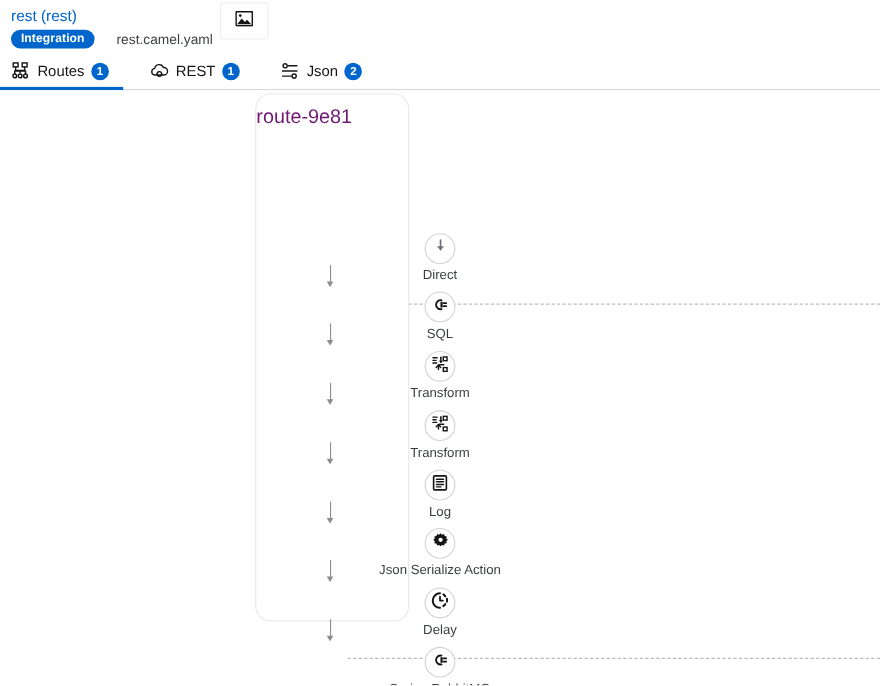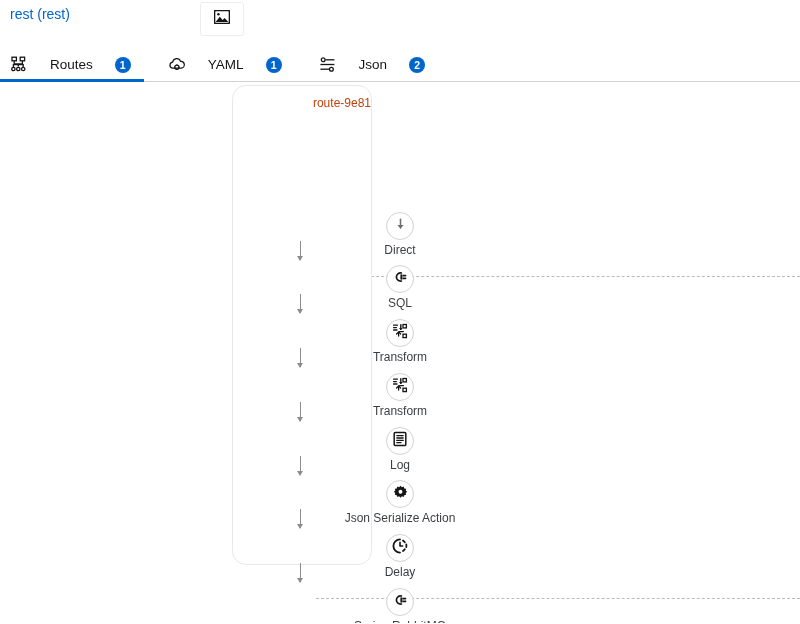--- a/index.html
+++ b/index.html
@@ -76,21 +76,21 @@
     height: 34px;
     border-bottom: 1px solid #d2d2d2;
     display: flex;
     align-items: stretch;
     padding-left: 4px;
     box-sizing: border-box;
   }
   .tab {
     display: flex;
     align-items: center;
-    gap: 22px;
+    gap: 6px;
     padding: 0 13px 0 6px;
     cursor: pointer;
     position: relative;
     font-size: 13.5px;
     color: #151515;
   }
   .tab-label { white-space: nowrap; }
   .tab-icon {
     display: inline-flex;
     align-items: center;
@@ -143,23 +143,23 @@
     border: 1px solid #e8e8e8;
     border-radius: 14px;
     background: #ffffff;
     box-sizing: border-box;
   }
   .route-title {
     position: absolute;
     top: 10px;
     left: 0;
     right: 0;
-    text-align: right;
-    font-size: 12px;
-    color: #c2410c;
+    text-align: left;
+    font-size: 18px;
+    color: #701a75;
   }
 
   
   .nodes {
     position: absolute;
     left: 0;
     top: 44px;
     width: 800px;
     height: 470px;
   }
@@ -219,20 +219,24 @@
     border-top: 1px dashed #b8bbbe;
     z-index: 0;
   }
 </style>
 </head>
 <body>
 
 <div class="header">
   <div class="title-block">
     <div class="page-title">rest (rest)</div>
+    <div class="title-meta">
+      <span class="badge-integration">Integration</span>
+      <span class="file-name">rest.camel.yaml</span>
+    </div>
   </div>
   <div class="screenshot-btn">
     <span>
       <svg width="16" height="14" viewBox="0 0 16 14" aria-hidden="true">
         <rect x="0.5" y="0.5" width="15" height="13" rx="1.2" fill="none" stroke="#151515" stroke-width="1.6"></rect>
         <circle cx="4.4" cy="4.2" r="1.25" fill="#151515"></circle>
         <path d="M1.6 12 L5.8 6.8 L8.6 10 L10.6 8 L14.4 12 Z" fill="#151515"></path>
       </svg>
     </span>
   </div>
@@ -257,21 +261,21 @@
   </div>
 
   <div class="tab gap-rest">
     <span class="tab-icon">
       <svg width="19" height="17" viewBox="0 0 19 17" aria-hidden="true">
         <path d="M4.6 12.4 A3.2 3.2 0 0 1 4.9 6.1 A4.3 4.3 0 0 1 13.2 5.2 A3.4 3.4 0 0 1 14 12.4 Z" fill="none" stroke="#151515" stroke-width="1.3" stroke-linejoin="round"></path>
         <circle cx="9.4" cy="11.4" r="2.2" fill="none" stroke="#151515" stroke-width="1.3"></circle>
         <path d="M9.4 8.6 V9.5 M9.4 13.3 V14.2 M6.6 11.4 H7.5 M11.3 11.4 H12.2" stroke="#151515" stroke-width="1.3"></path>
       </svg>
     </span>
-    <span class="tab-label">YAML</span>
+    <span class="tab-label">REST</span>
     <span class="tab-count">1</span>
   </div>
 
   <div class="tab gap-beans">
     <span class="tab-icon">
       <svg width="17" height="17" viewBox="0 0 17 17" aria-hidden="true">
         <circle cx="4.2" cy="3.8" r="1.9" fill="none" stroke="#151515" stroke-width="1.3"></circle>
         <path d="M6.6 3.8 H15.4" stroke="#151515" stroke-width="1.3"></path>
         <path d="M1.4 8.5 H15.4" stroke="#151515" stroke-width="1.3"></path>
         <circle cx="12.4" cy="13.2" r="1.9" fill="none" stroke="#151515" stroke-width="1.3"></circle>

